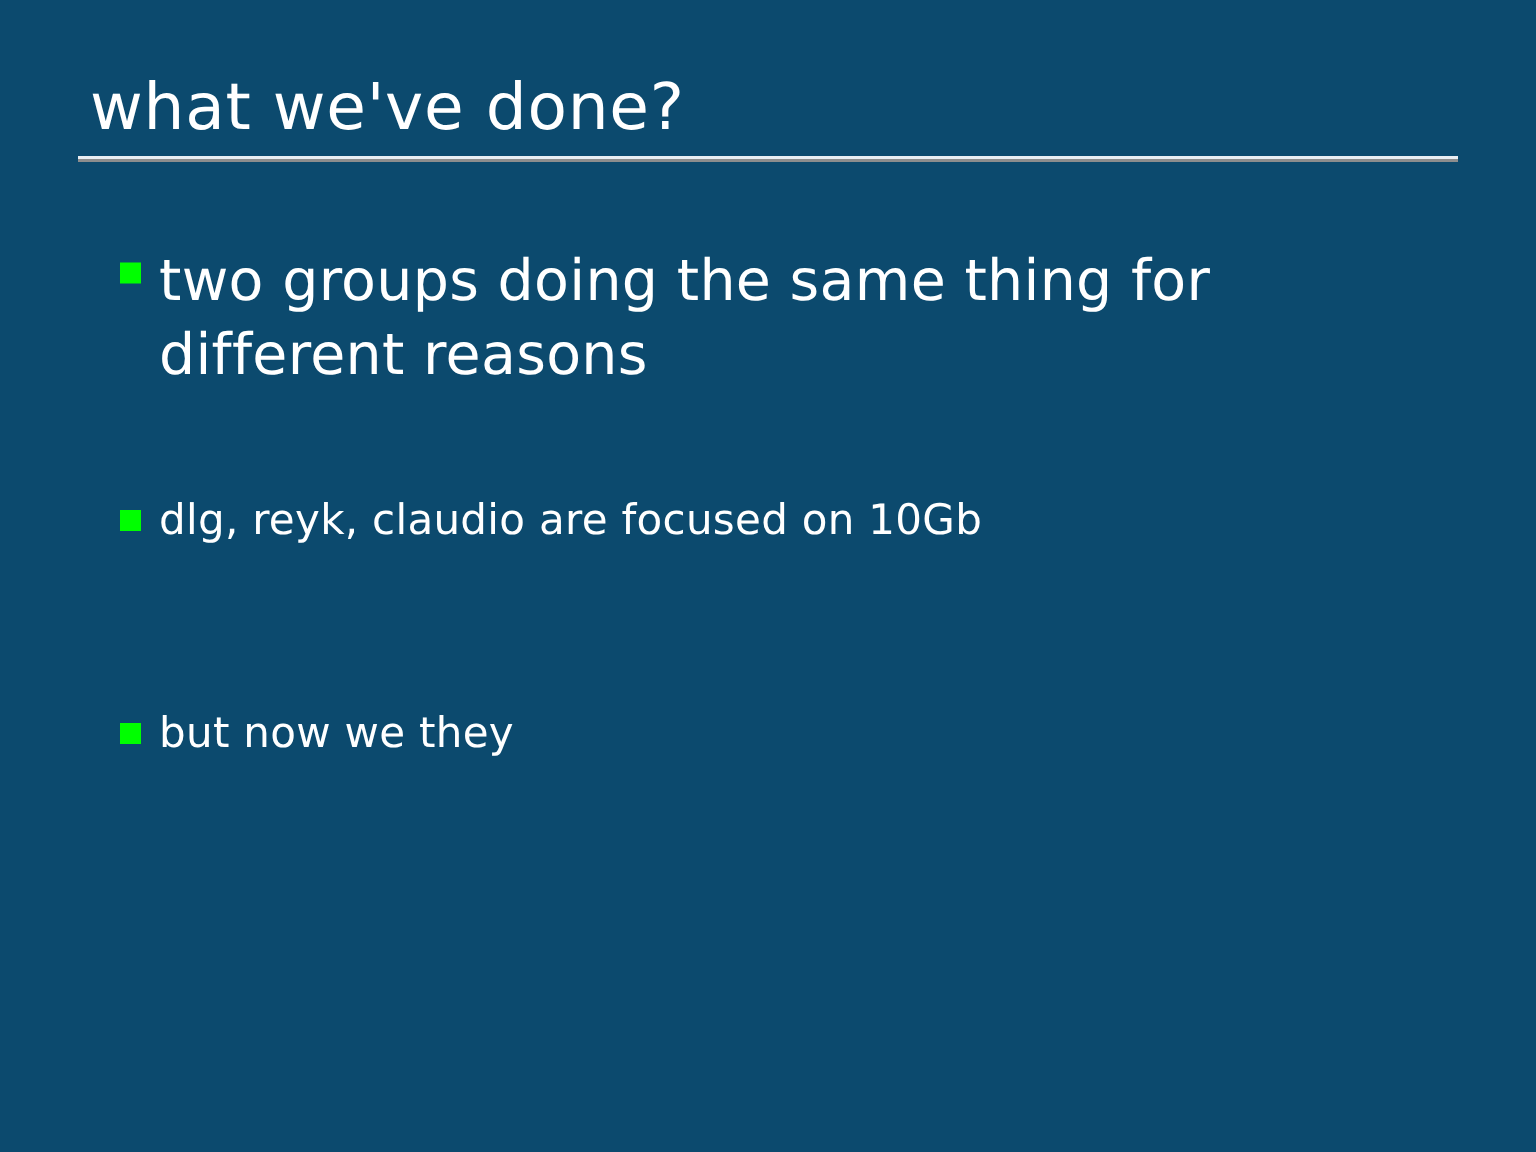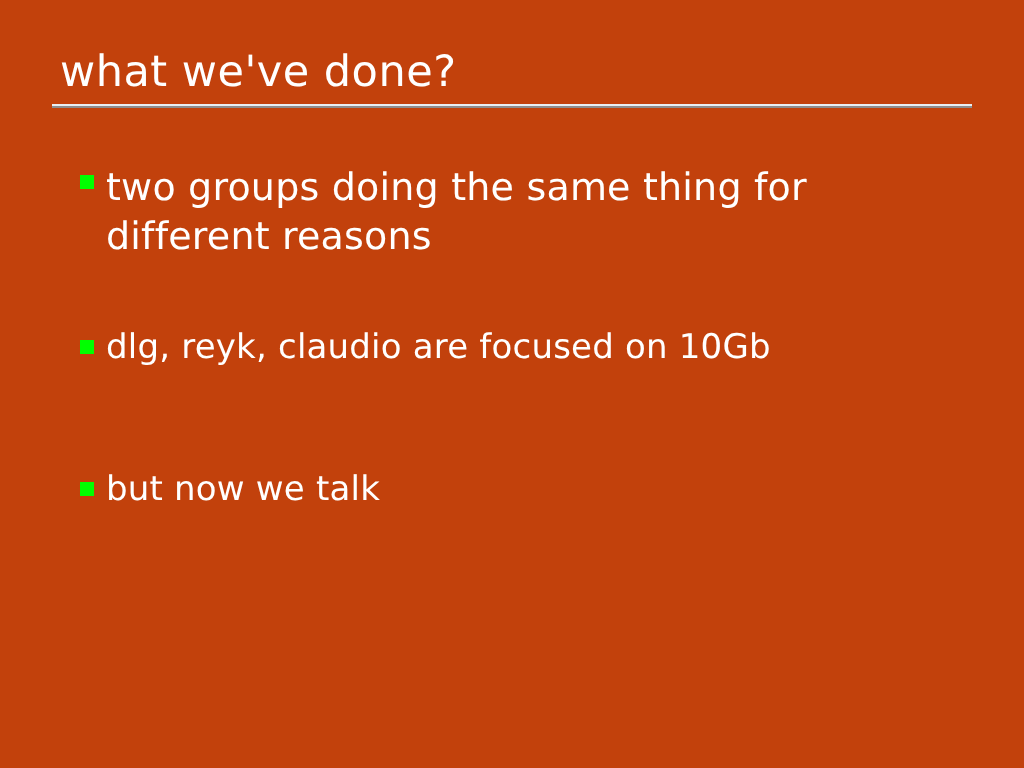--- a/index.html
+++ b/index.html
@@ -12,21 +12,21 @@
     width: 1024px;
     height: 768px;
     overflow: hidden;
     font-family: "DejaVu Sans", sans-serif;
   }
 
   #slide {
     position: relative;
     width: 1024px;
     height: 768px;
-    background: #c2410c;
+    background: #0c4a6e;
     box-sizing: border-box;
     overflow: hidden;
   }
 
   
   #title-block {
     position: absolute;
     left: 52px;
     top: 46px;
     width: 920px;
@@ -105,21 +105,21 @@
   .bullet-item.v-loose .bullet-text {
     font-size: 38px;
     line-height: 49px;
     letter-spacing: 0.2px;
     max-width: 740px;
   }
   .bullet-item.v-loose .bullet-marker { top: 12px; }
 
   
   .bullet-item.v-single .bullet-text {
-    font-size: 34px;
+    font-size: 28px;
     line-height: 40px;
     letter-spacing: 0.2px;
     white-space: nowrap;
   }
   .bullet-item.v-single .bullet-marker { top: 13px; }
 
   
   .bullet-item.v-tight .bullet-text {
     font-size: 30px;
     line-height: 42px;
@@ -160,18 +160,18 @@
       <span class="bullet-text">dlg, reyk, claudio are focused on 10Gb</span>
     </div>
 
     <div class="gap-2"></div>
 
 
     <div class="gap-3"></div>
 
     <div class="bullet-item v-single">
       <span class="bullet-marker"></span>
-      <span class="bullet-text">but now we talk</span>
+      <span class="bullet-text">but now we they</span>
     </div>
 
   </div>
 
 </div>
 
 </body></html>

